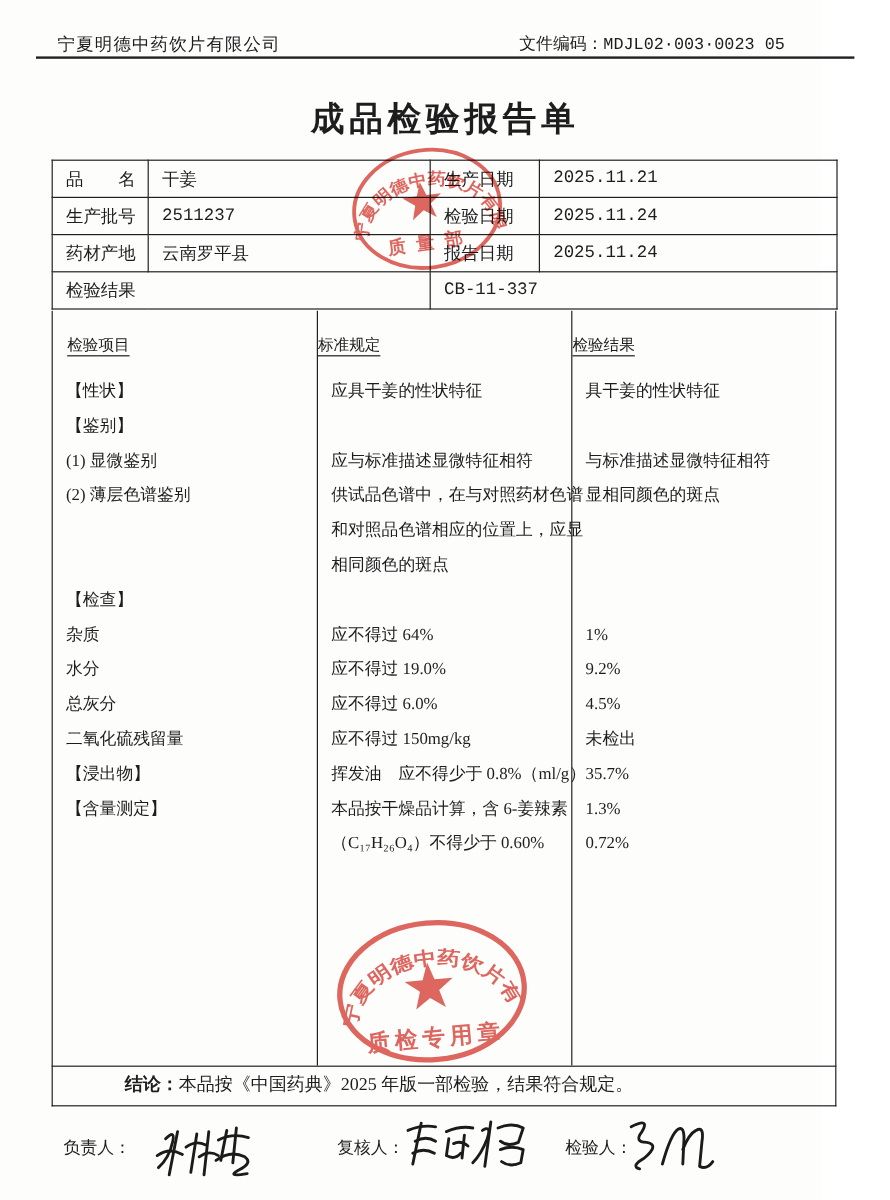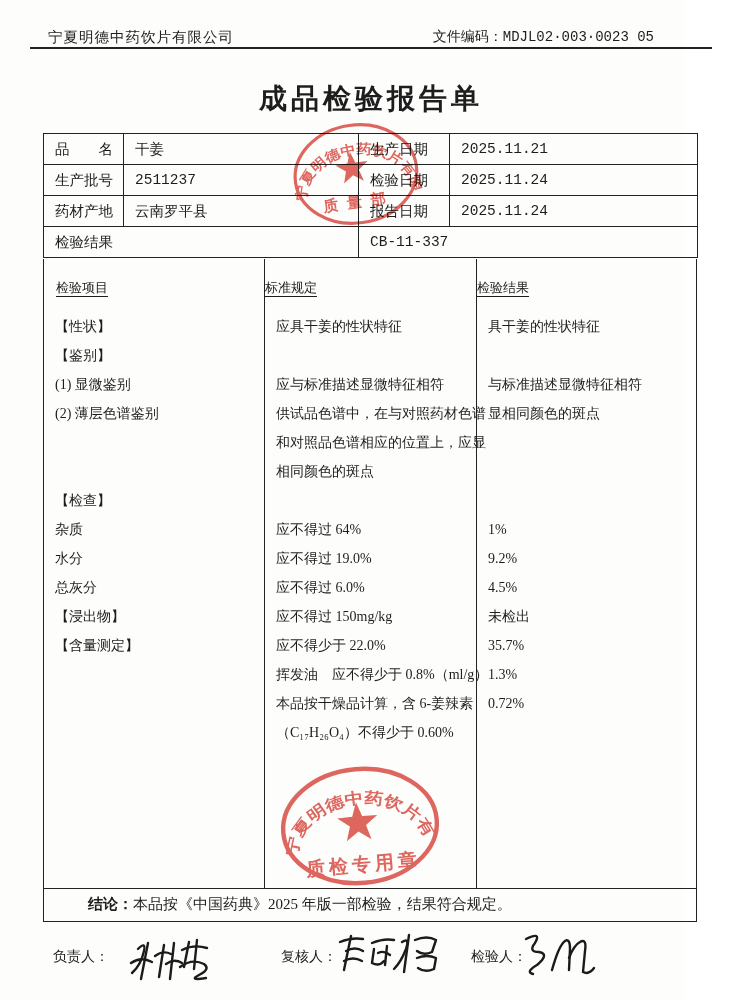--- a/index.html
+++ b/index.html
@@ -32,21 +32,21 @@
   .mt-col3 { flex:1; }
   .mt-head { height:53px; padding-top:20px; font-size:13px; }
   .mt-head span { text-decoration:underline; text-underline-offset:4px; }
   .mt-col1 .mt-head { padding-left:12px; }
   .mt-col2 .mt-head, .mt-col3 .mt-head { }
   .ln { height:29px; line-height:29px; padding-left:11px; font-size:14px; white-space:nowrap; overflow:visible; }
 
   
   .conclusion { position:absolute; left:43px; top:889px; width:654px; height:33px;
                 border:1.4px solid #222; border-top:none; line-height:31px;
-                padding-left:44px; font-size:15px; white-space:nowrap; }
+                padding-left:60px; font-size:15px; white-space:nowrap; }
   .conclusion b { font-weight:bold; }
 
   
   .sig-label { position:absolute; top:948px; font-size:14px; }
   .sig-svg { position:absolute; }
   .sig-svg path { fill:none; stroke:#1b1b1b; stroke-width:2.4; stroke-linecap:round; stroke-linejoin:round; }
 
   
   .stamp { position:absolute; mix-blend-mode:multiply; opacity:0.82; pointer-events:none; }
   .stamp text { fill:#d8463d; font-weight:bold; font-family:"Liberation Sans", sans-serif; }
@@ -103,39 +103,39 @@
       <div class="ln">【性状】</div>
       <div class="ln">【鉴别】</div>
       <div class="ln">(1) 显微鉴别</div>
       <div class="ln">(2) 薄层色谱鉴别</div>
       <div class="ln"></div>
       <div class="ln"></div>
       <div class="ln">【检查】</div>
       <div class="ln">杂质</div>
       <div class="ln">水分</div>
       <div class="ln">总灰分</div>
+      <div class="ln">二氧化硫残留量</div>
       <div class="ln">【浸出物】</div>
       <div class="ln">【含量测定】</div>
       <div class="ln"></div>
       <div class="ln"></div>
     </div>
     <div class="mt-col mt-col2">
       <div class="mt-head"><span>标准规定</span></div>
       <div class="ln">应具干姜的性状特征</div>
       <div class="ln"></div>
       <div class="ln">应与标准描述显微特征相符</div>
       <div class="ln">供试品色谱中，在与对照药材色谱</div>
       <div class="ln">和对照品色谱相应的位置上，应显</div>
       <div class="ln">相同颜色的斑点</div>
       <div class="ln"></div>
       <div class="ln">应不得过 64%</div>
       <div class="ln">应不得过 19.0%</div>
       <div class="ln">应不得过 6.0%</div>
       <div class="ln">应不得过 150mg/kg</div>
-      <div class="ln">应不得少于 22.0%</div>
       <div class="ln">挥发油　应不得少于 0.8%（ml/g）</div>
       <div class="ln">本品按干燥品计算，含 6-姜辣素</div>
       <div class="ln">（C₁₇H₂₆O₄）不得少于 0.60%</div>
     </div>
     <div class="mt-col mt-col3">
       <div class="mt-head"><span>检验结果</span></div>
       <div class="ln">具干姜的性状特征</div>
       <div class="ln"></div>
       <div class="ln">与标准描述显微特征相符</div>
       <div class="ln">显相同颜色的斑点</div>

